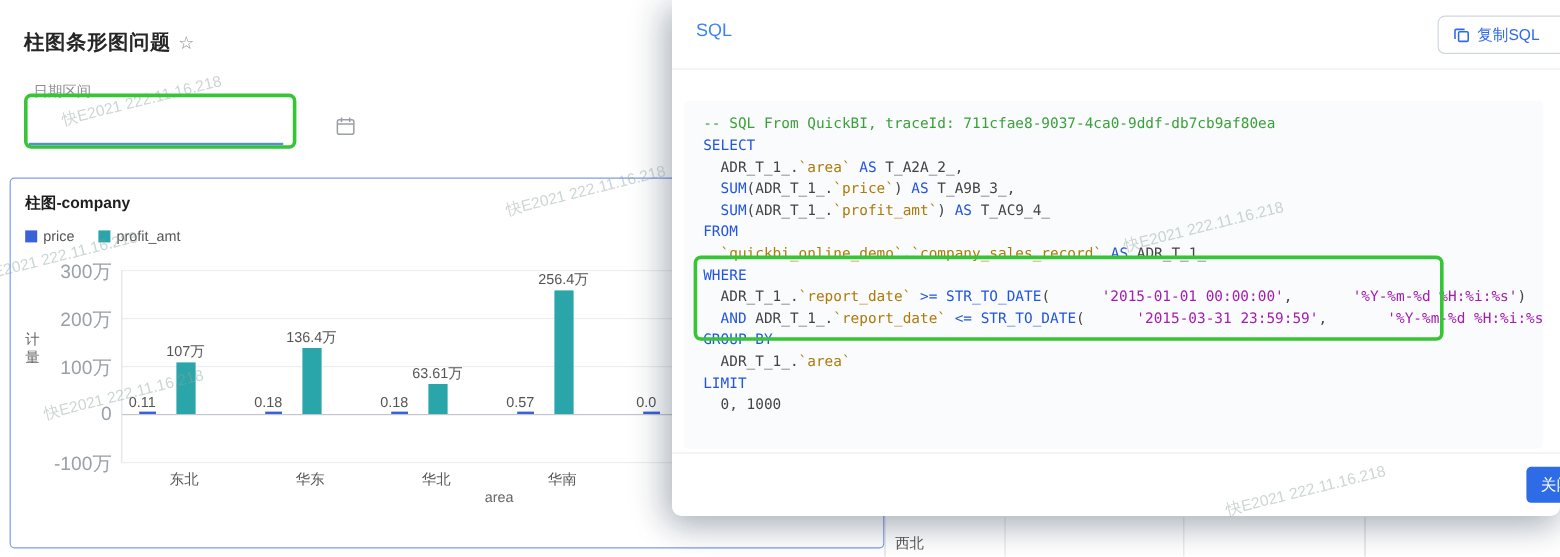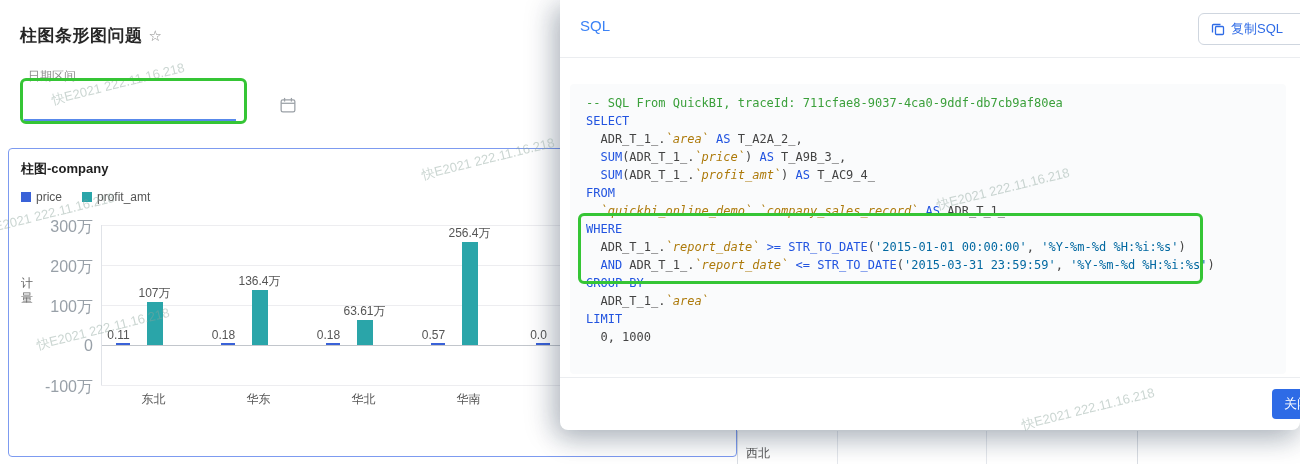--- a/index.html
+++ b/index.html
@@ -47,22 +47,22 @@
   .modal-hdiv{left:0;top:57px;width:740px;height:1px;background:#ebedf0;}
   .copy-btn{left:638px;top:13px;width:120px;height:32px;border:1px solid #cfd6df;border-radius:6px;
             display:flex;align-items:center;gap:6px;padding-left:12px;box-sizing:border-box;
             background:#fff;cursor:pointer;}
   .copy-label{font-size:13px;color:#2e6be6;}
   .code{left:10px;top:84px;width:716px;height:290px;background:#fafbfc;border-radius:4px;
         padding:10px 0 0 16px;box-sizing:border-box;font-family:"DejaVu Sans Mono",monospace;
         font-size:12px;line-height:18px;white-space:pre;color:#444;overflow:hidden;}
   .tk-comment{color:#3ba03b;}
   .tk-kw,.tk-op{color:#2254e0;}
-  .tk-str{color:#0369a1;}
-  .tk-field,.tk-table{color:#ad7a0b;font-style:italic;}
+  .tk-str{color:#a21caf;margin-left:43px;}
+  .tk-field,.tk-table{color:#ad7a0b;}
   .tk-plain{color:#444;}
   .modal-fdiv{left:0;top:377px;width:740px;height:1px;background:#ebedf0;}
   .close-btn{left:712px;top:389px;width:64px;height:30px;background:#2e6be6;border-radius:4px;
              color:#fff;font-size:13px;display:flex;align-items:center;padding-left:12px;
              box-sizing:border-box;cursor:pointer;}
 
   
   .wm{position:absolute;font-size:13px;color:rgba(140,165,155,.45);transform:rotate(-14deg);
       white-space:nowrap;z-index:55;pointer-events:none;}
 </style>
@@ -138,20 +138,21 @@
         <div class="x-label" style="position: absolute; left: 302px; top: 242px; width: 105px;">华北</div>
         <div class="bar" style="position: absolute; left: 452.5px; top: 93.44px; width: 16px; height: 102.56px; background: rgb(42, 165, 169);"></div>
         <div class="bar-value" style="position: absolute; left: 430.5px; top: 76.44px; width: 60px;">256.4万</div>
         <div class="bar" style="position: absolute; left: 421.5px; top: 194px; width: 14px; height: 2px; background: rgb(58, 98, 216);"></div>
         <div class="bar-value" style="position: absolute; left: 394.5px; top: 179px; width: 60px;">0.57</div>
         <div class="x-label" style="position: absolute; left: 407px; top: 242px; width: 105px;">华南</div>
         <div class="bar" style="position: absolute; left: 526.5px; top: 194px; width: 14px; height: 2px; background: rgb(58, 98, 216);"></div>
         <div class="bar-value" style="position: absolute; left: 499.5px; top: 179px; width: 60px;">0.0</div>
         <div class="x-label" style="position: absolute; left: 512px; top: 242px; width: 105px;">西北</div>
       </div>
+    <div class="abs x-axis-title">area</div>
   </div>
 
   <div class="abs bg-table">
     <div class="abs bg-vline" style="left:99px;"></div>
     <div class="abs bg-vline" style="left:248px;"></div>
     <div class="abs bg-cell">西北</div>
   </div>
 
   <div class="abs modal">
     <div class="abs modal-title">SQL</div>

